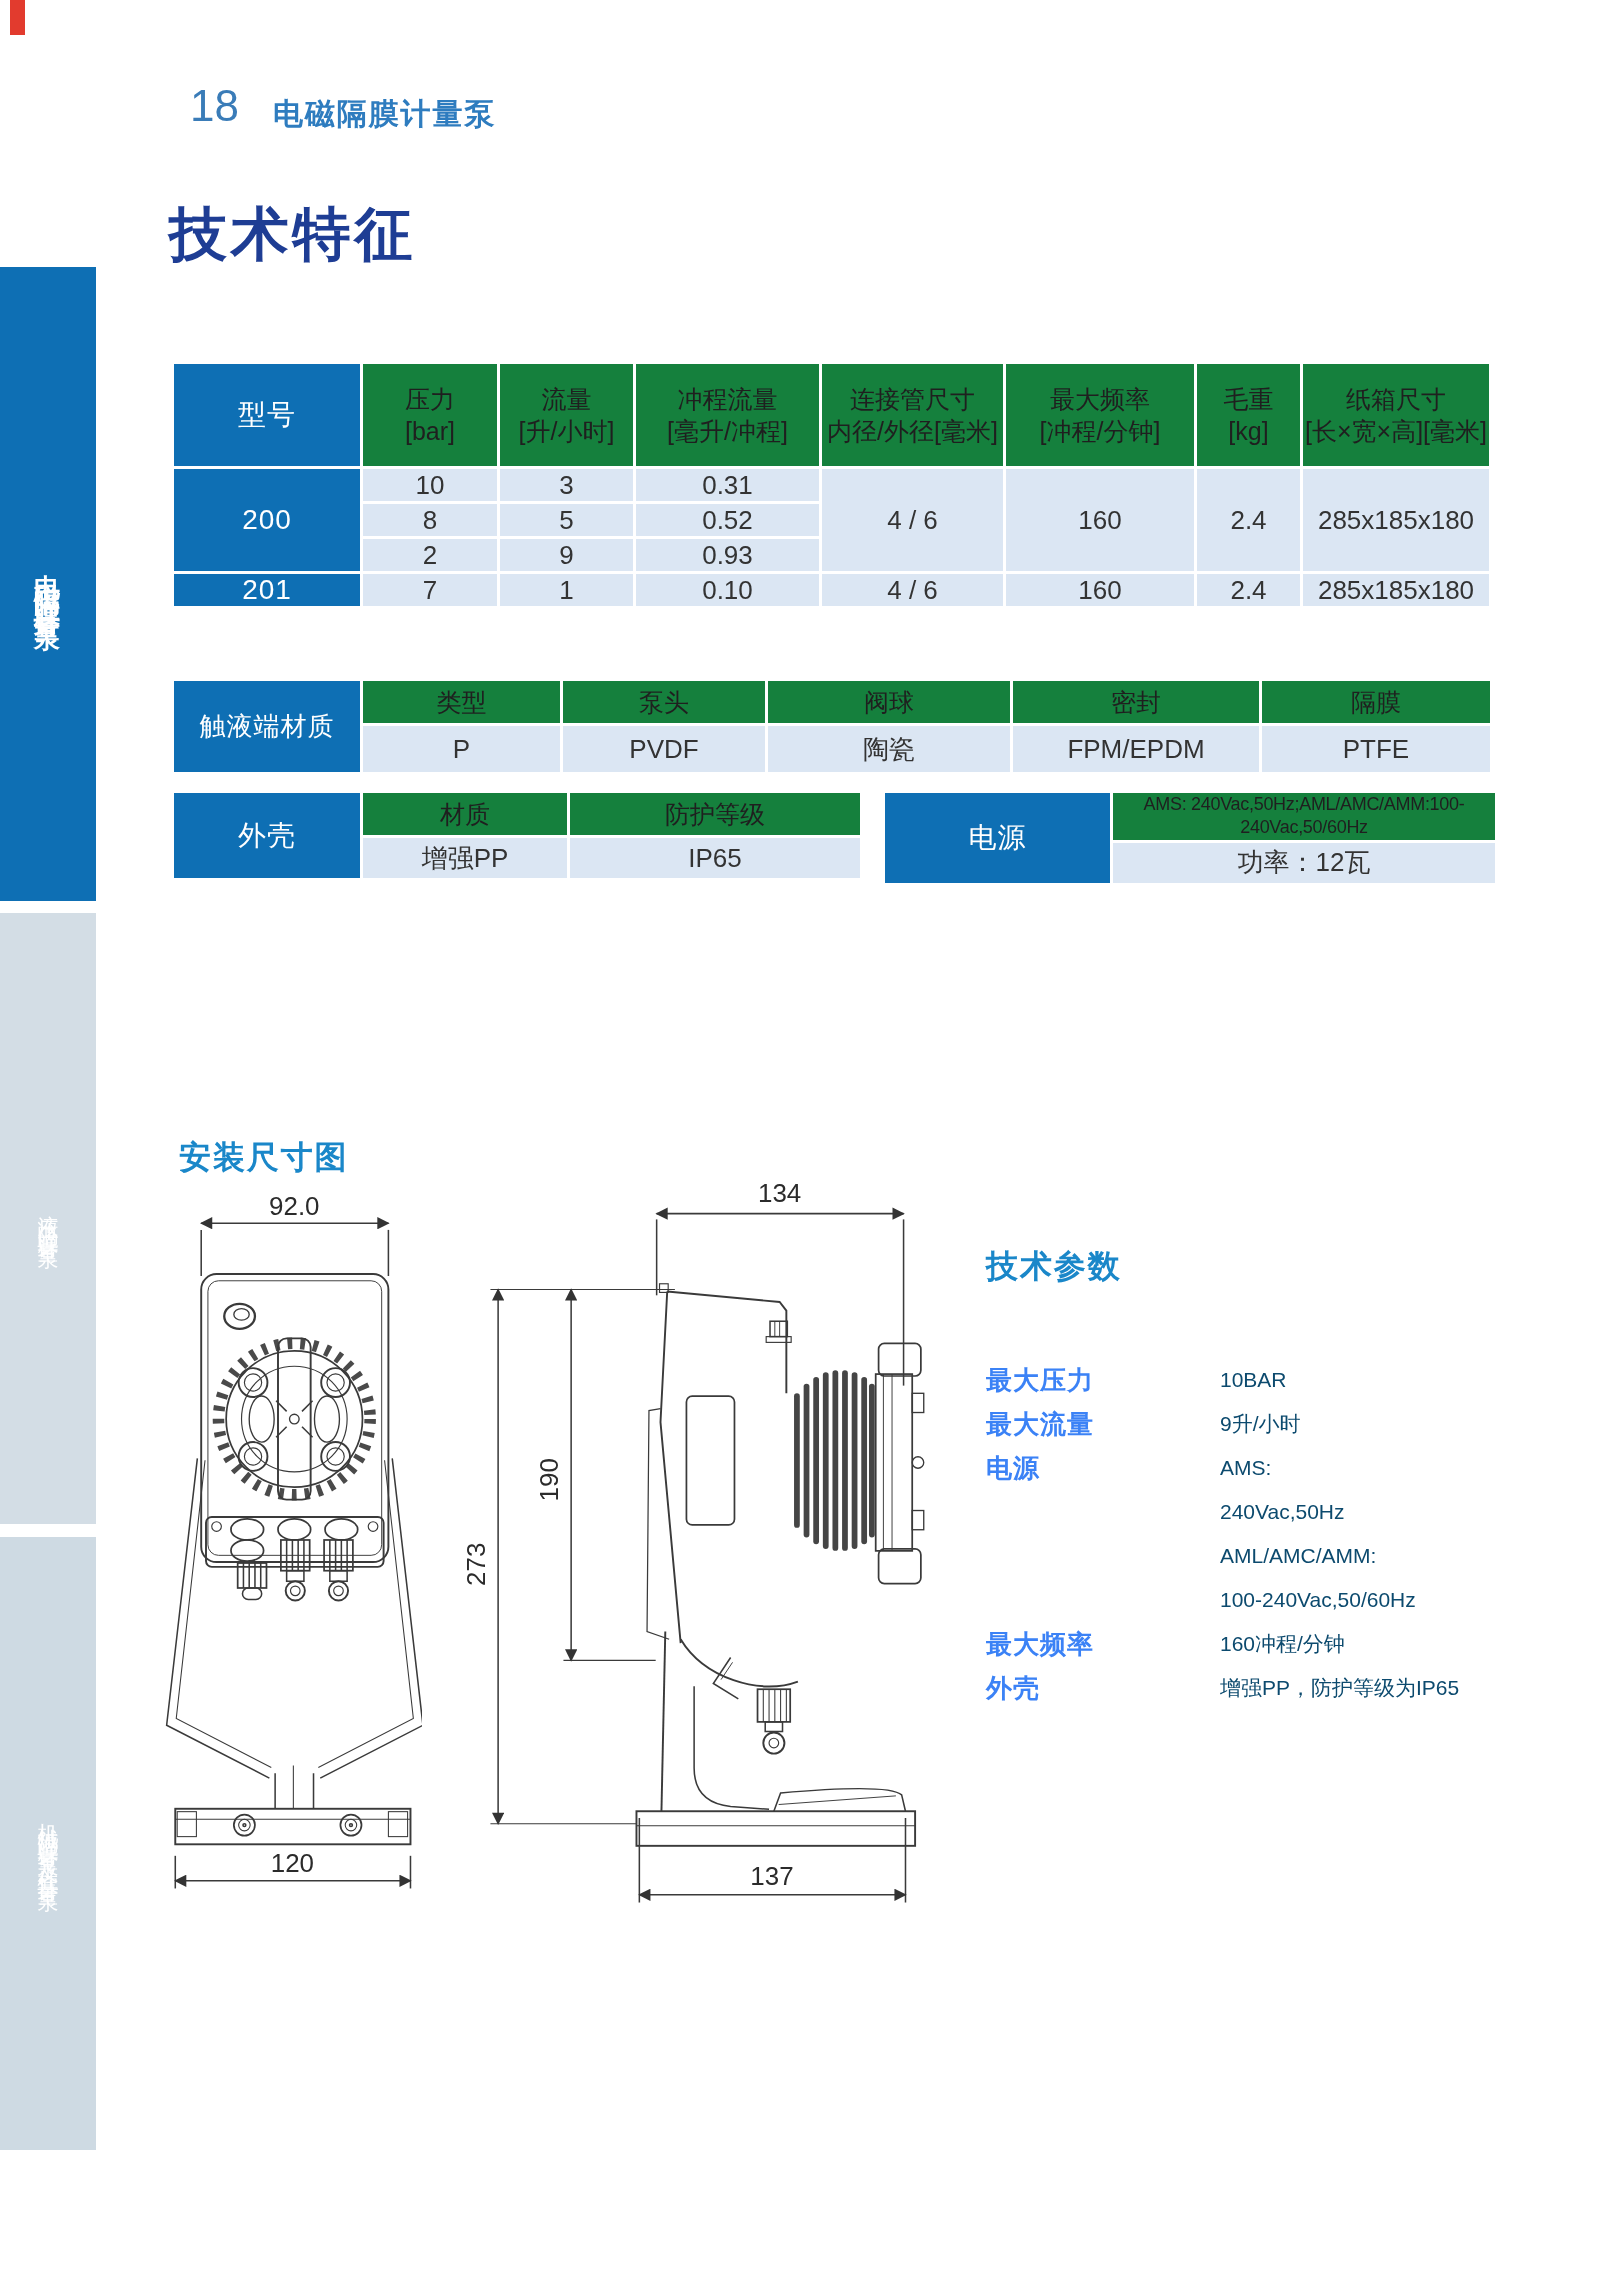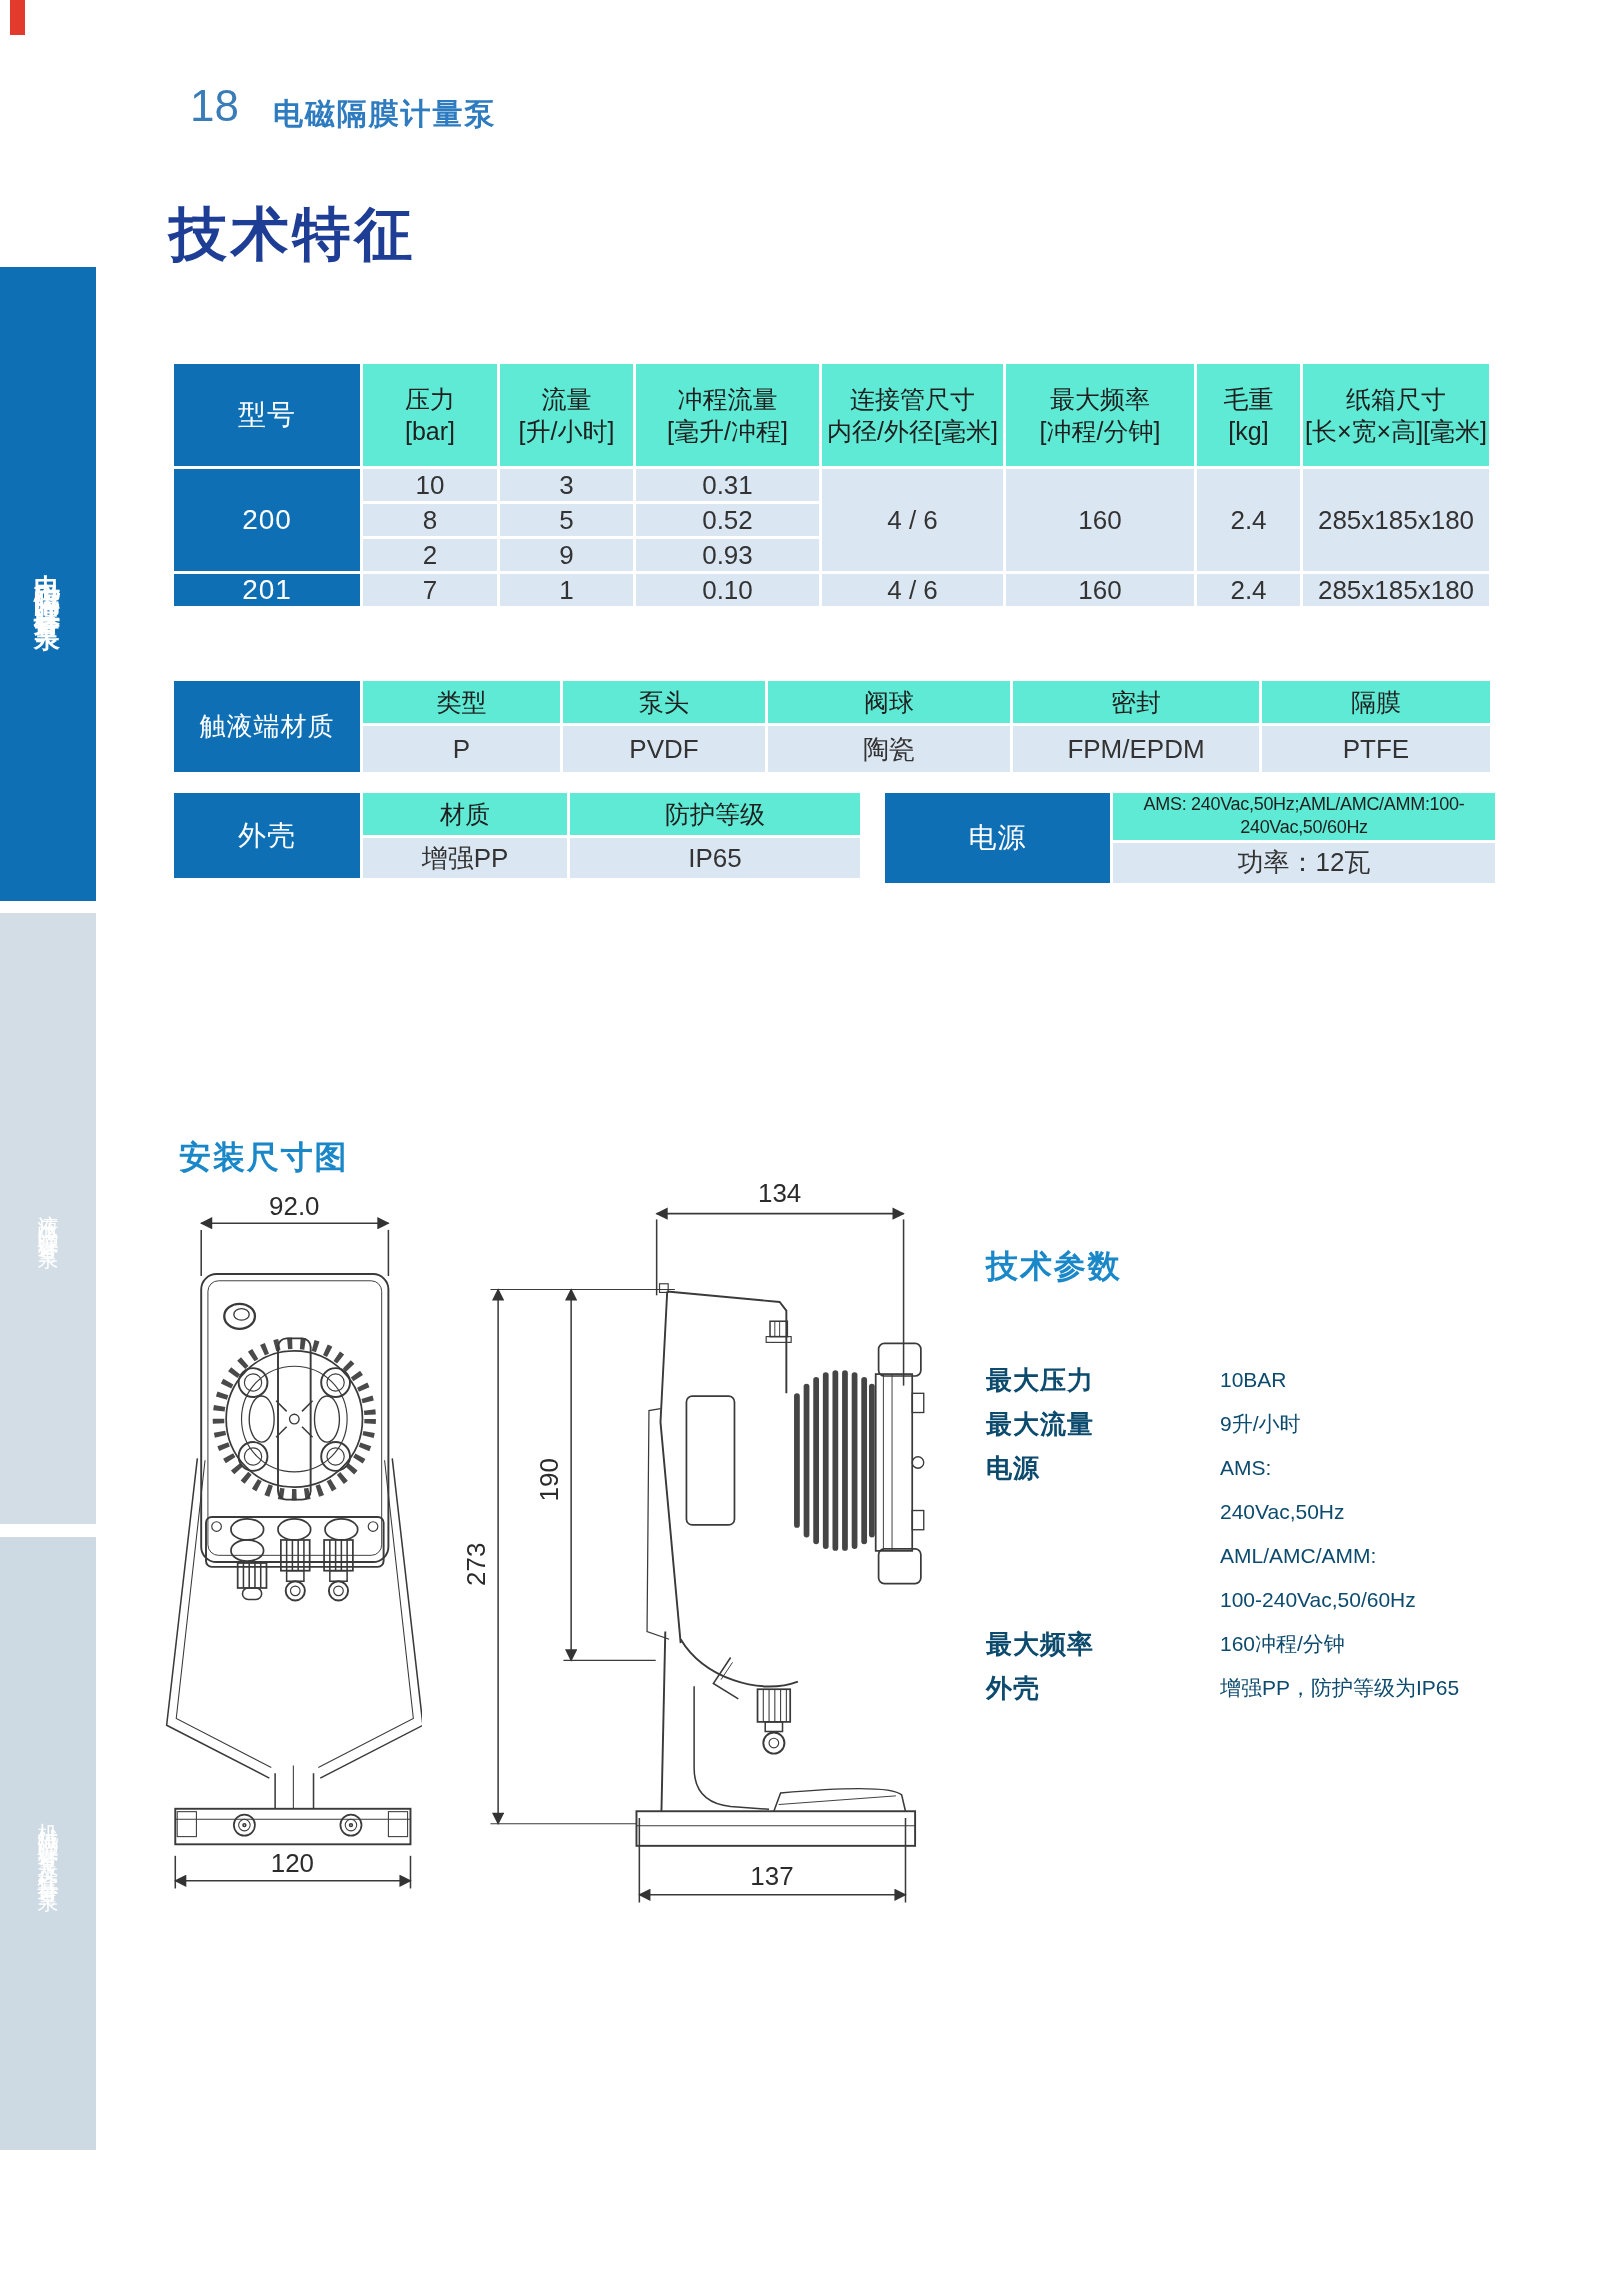--- a/index.html
+++ b/index.html
@@ -21,39 +21,39 @@
 
   .pgnum{position:absolute;left:190px;top:81px;font-size:44px;color:#3a7cb8;}
   .pgtitle{position:absolute;left:273px;top:94px;font-size:30px;font-weight:700;color:#2e7cbf;letter-spacing:1.9px;}
   .maintitle{position:absolute;left:169px;top:196px;font-size:58px;font-weight:700;color:#1e3d94;letter-spacing:3.8px;}
   .secheading{position:absolute;font-size:32px;font-weight:700;color:#1a87c9;letter-spacing:1.9px;}
 
   
   table.t{border-collapse:separate;border-spacing:3.8px;position:absolute;table-layout:fixed;}
   table.t td,table.t th{text-align:center;vertical-align:middle;padding:0;font-weight:normal;}
   .dk{background:#0e6fb4;color:#fff;font-weight:700;font-size:28px;letter-spacing:1px;}
-  .hd{background:#5eead4;color:#1f1f1f;font-size:25px;line-height:1.3;font-weight:600;}
+  .hd{background:#15803d;color:#1f1f1f;font-size:25px;line-height:1.3;font-weight:600;}
   .vc{background:#dbe6f3;color:#333;font-size:26px;}
   .spec{left:171px;top:361px;}
   .spec .hrow th{height:102px;}
   .spec .drow td{height:32px;}
   .mat{left:171px;top:678px;}
   .mat .hrow th{height:42px;}
   .mat .drow td{height:46px;}
   .hp{top:790px;}
   .house{left:171px;}
   .pwr{left:882px;}
   .hp .hrow th{height:42px;}
   .hp .drow td{height:40px;}
   .pwr-small{font-size:18px;font-weight:600;letter-spacing:-0.3px;}
 
   
   .params{position:absolute;left:986px;top:1358px;width:538px;}
   .prow{display:flex;height:44px;align-items:center;}
-  .plabel{width:234px;font-size:26px;font-weight:700;color:#0c4a6e;letter-spacing:1px;}
+  .plabel{width:234px;font-size:26px;font-weight:700;color:#3b82f6;letter-spacing:1px;}
   .pvalue{font-size:21px;color:#0c4a6e;text-align:right;}
 
   svg text{font-family:"Liberation Sans","DejaVu Sans",sans-serif;fill:#2b2b2b;}
 </style>
 </head>
 <body>
 
 <div class="page">
 
   <div class="redbar"></div>

